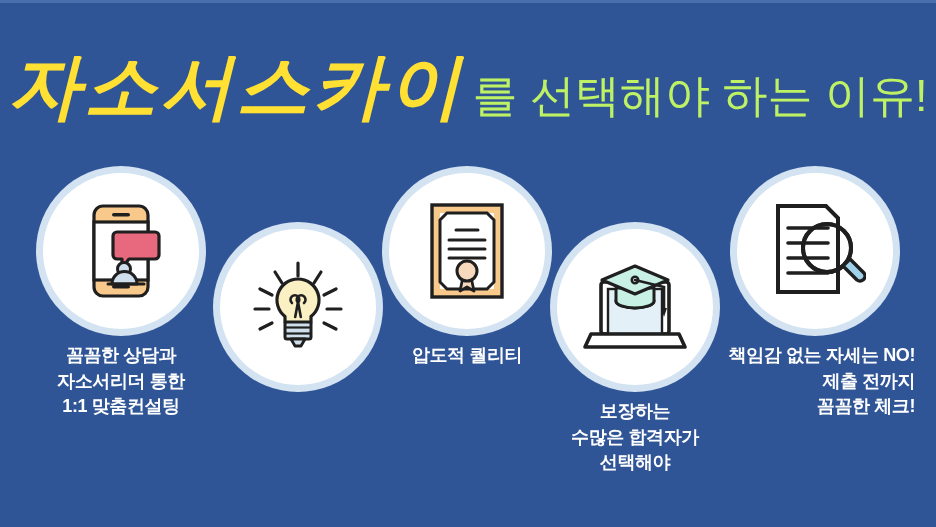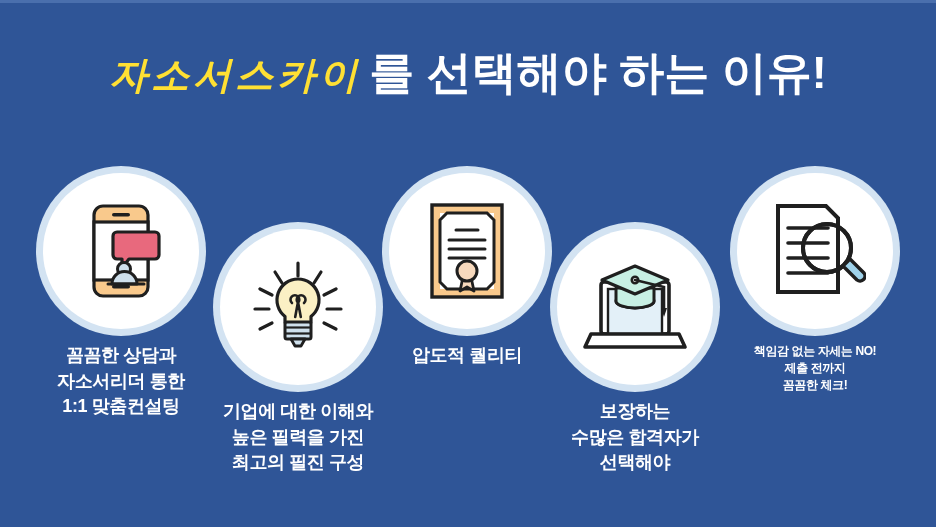--- a/index.html
+++ b/index.html
@@ -26,31 +26,31 @@
   .title-row {
     position: absolute;
     left: 0;
     top: 47px;
     width: 936px;
     text-align: center;
     white-space: nowrap;
     line-height: 1;
   }
   .title-accent {
-    font-size: 38px;
+    font-size: 72px;
     font-weight: bold;
     color: #FFE033;
     letter-spacing: 4px;
     font-style: italic;
     vertical-align: baseline;
   }
   .title-rest {
     font-size: 45px;
-    font-weight: bold;
-    color: #ffffff;
+    font-weight: normal;
+    color: #bef264;
     letter-spacing: 0px;
     margin-left: 8px;
     vertical-align: baseline;
   }
 
   
   .feature {
     position: absolute;
     width: 200px;
     text-align: center;
@@ -87,21 +87,21 @@
     letter-spacing: -0.4px;
   }
   .caption .line { display: block; white-space: nowrap; }
 
   
   .pos-1 { left: 21px;  top: 170px; }
   .pos-2 { left: 198px; top: 226px; }
   .pos-3 { left: 367px; top: 170px; }
   .pos-4 { left: 535px; top: 226px; }
   .pos-5 { left: 715px; top: 170px; }
-  .pos-5 .caption { font-size: 12px; }
+  .pos-5 .caption { font-size: 18px; text-align: right; }
 </style>
 </head>
 <body>
 
 <div class="poster">
 
   <div class="title-row">
     <span class="title-accent">자소서스카이</span><span class="title-rest">를 선택해야 하는 이유!</span>
   </div>
 
@@ -146,25 +146,20 @@
           </g>
           <path d="M50 22 a21 21 0 0 1 13 37.5 v6 h-26 v-6 a21 21 0 0 1 13 -37.5 z" fill="#fbf0c4" stroke="#1f1f1f" stroke-width="3.2" stroke-linejoin="round"></path>
           <path d="M44 46 a4.4 4.4 0 1 1 5.8 0 l-2.6 14 M56 46 a4.4 4.4 0 1 0 -5.8 0 l2.6 14" fill="none" stroke="#1f1f1f" stroke-width="2.6" stroke-linecap="round"></path>
           <rect x="37" y="65" width="26" height="17" rx="2" fill="#cfe0ec" stroke="#1f1f1f" stroke-width="3"></rect>
           <line x1="37" y1="70.5" x2="63" y2="70.5" stroke="#1f1f1f" stroke-width="2.2"></line>
           <line x1="37" y1="76.5" x2="63" y2="76.5" stroke="#1f1f1f" stroke-width="2.2"></line>
           <path d="M43 82 h14 l-4 7 h-6 z" fill="#cfe0ec" stroke="#1f1f1f" stroke-width="2.8" stroke-linejoin="round"></path>
         </svg>
       </div>
     </div>
-    <div class="caption">
-      <span class="line">기업에 대한 이해와</span>
-      <span class="line">높은 필력을 가진</span>
-      <span class="line">최고의 필진 구성</span>
-    </div>
   </div>
 
   <div class="feature pos-3">
     <div class="circle-wrap">
       <div class="circle-ring"></div>
       <div class="circle-inner">
         <svg width="82" height="100" viewBox="0 0 82 100">
           <rect x="6" y="4" width="70" height="92" fill="#f9c98c" stroke="#1f1f1f" stroke-width="3.4"></rect>
           <path d="M14 12 h22 l8 0 h24 v14 v44 v18 h-26 h-28 v-20 v-40 z" fill="#ffffff" stroke="#1f1f1f" stroke-width="0"></path>
           <path d="M14 19 l7 -7 h40 l7 7 v62 l-7 7 h-40 l-7 -7 z" fill="#ffffff" stroke="#1f1f1f" stroke-width="3"></path>

